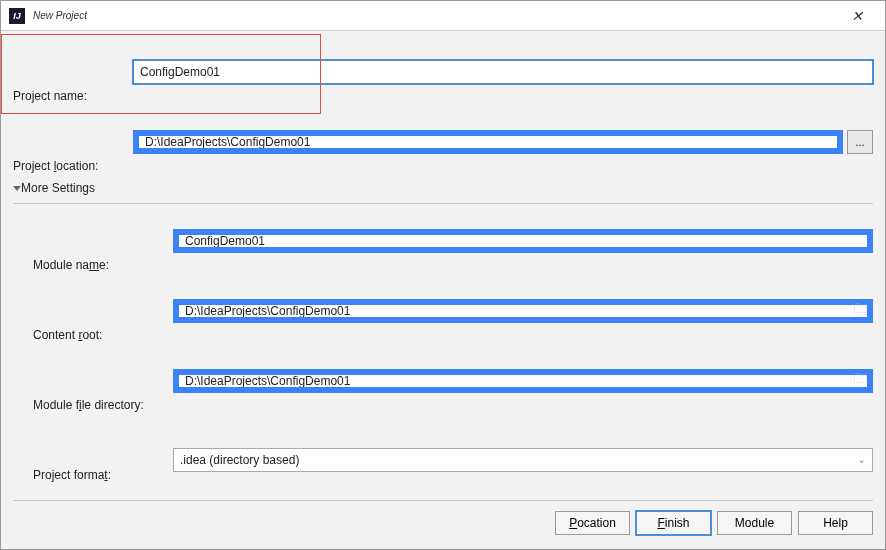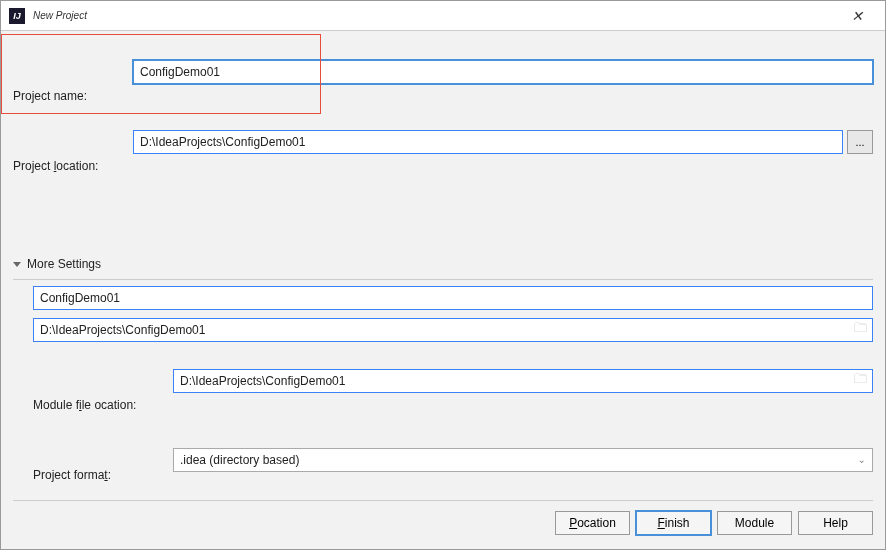--- a/index.html
+++ b/index.html
@@ -59,21 +59,21 @@
     .form-row label .mn { text-decoration: underline; }
     .form-row .field-wrap {
       flex: 1;
       display: flex;
       align-items: flex-end;
       gap: 4px;
     }
     .text-input {
       flex: 1;
       height: 24px;
-      border: 1px solid #3b82f6;
+      border: 6px solid #3b82f6;
       background: #fff;
       padding: 0 6px;
       font-size: 12px;
       color: #222;
     }
     .text-input.focused {
       border: 1px solid #4a90d9;
       outline: 1px solid #4a90d9;
     }
     .browse-btn {
@@ -88,21 +88,21 @@
       position: absolute;
       border: 1px solid #e74c3c;
       pointer-events: none;
       left: 0px; top: 3px;
       width: 320px; height: 80px;
     }
     .spacer { flex: 1; }
     .section-header {
       display: flex;
       align-items: center;
-      gap: 6px;
+      gap: 0;
       margin-bottom: 8px;
       cursor: pointer;
     }
     .section-header .arrow {
       width: 0; height: 0;
       border-left: 4px solid transparent;
       border-right: 4px solid transparent;
       border-top: 5px solid #666;
     }
     .section-header .label { font-size: 12px; color: #222; }
@@ -195,37 +195,43 @@
   <div class="spacer"></div>
 
   <div class="more-settings">
     <div class="section-header">
       <div class="arrow"></div>
       <div class="label">More Settings</div>
     </div>
     <hr class="separator">
 
     <div class="form-row">
+      <label>
+        <span>Module na</span><span class="mn">m</span><span>e:</span>
+      </label>
       <div class="field-wrap">
         <input class="text-input" value="ConfigDemo01" style="">
       </div>
     </div>
 
     <div class="form-row">
+      <label>
+        <span>Content </span><span class="mn">r</span><span>oot:</span>
+      </label>
       <div class="field-wrap">
         <div class="input-rel">
           <input class="text-input" value="D:\IdeaProjects\ConfigDemo01" style="">
           <span class="folder-icon">🗀</span>
         </div>
       </div>
     </div>
 
     <div class="form-row">
       <label>
-        <span>Module f</span><span class="mn">i</span><span>le ocation:</span>
+        <span>Module f</span><span class="mn">i</span><span>le directory:</span>
       </label>
       <div class="field-wrap">
         <div class="input-rel">
           <input class="text-input" value="D:\IdeaProjects\ConfigDemo01" style="">
           <span class="folder-icon">🗀</span>
         </div>
       </div>
     </div>
 
     <div class="form-row">

